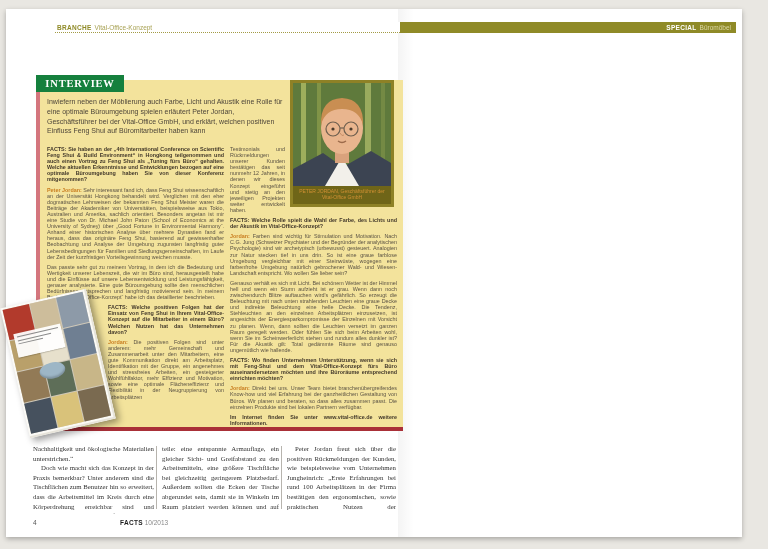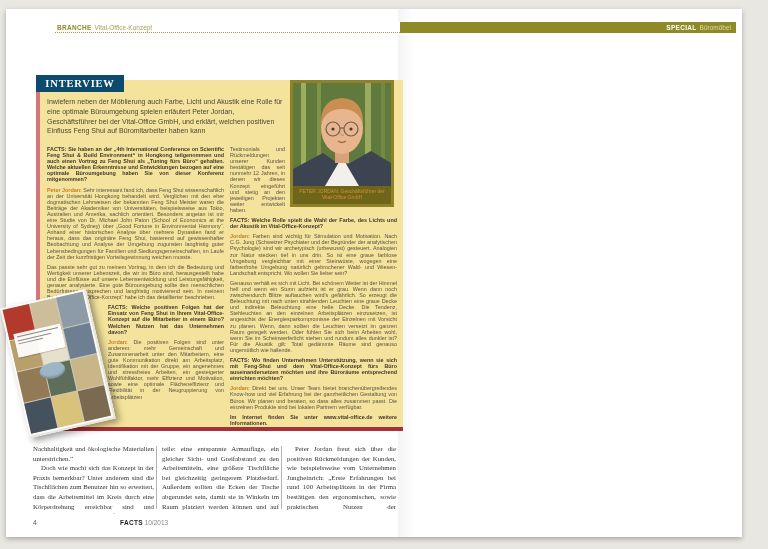--- a/index.html
+++ b/index.html
@@ -32,21 +32,21 @@
   .topbar-right b { font-weight:bold; letter-spacing:.3px; }
   .topbar-right span.topic { color:#ddd9a8; }
 
   
   .interview-box {
     position:absolute; left:36px; top:80px; width:367px; height:351px;
     background:#f3e39c; border-left:4px solid #d4767e; border-bottom:4px solid #a93038;
   }
   .interview-label {
     position:absolute; left:36px; top:75px; width:88px; height:17px; z-index:6;
-    background:#0c4a6e; color:#ffffff; font-family:"Liberation Serif", serif;
+    background:#15803d; color:#ffffff; font-family:"Liberation Serif", serif;
     font-weight:bold; font-size:10.5px; line-height:17px; text-align:center; letter-spacing:.8px;
   }
   .intro {
     position:absolute; left:47px; top:97px; width:238px; z-index:3;
     font-size:7px; line-height:9.8px; color:#4e463a; text-align:left;
   }
 
   
   .photo-block {
     position:absolute; left:290px; top:80px; width:104px; z-index:4;

